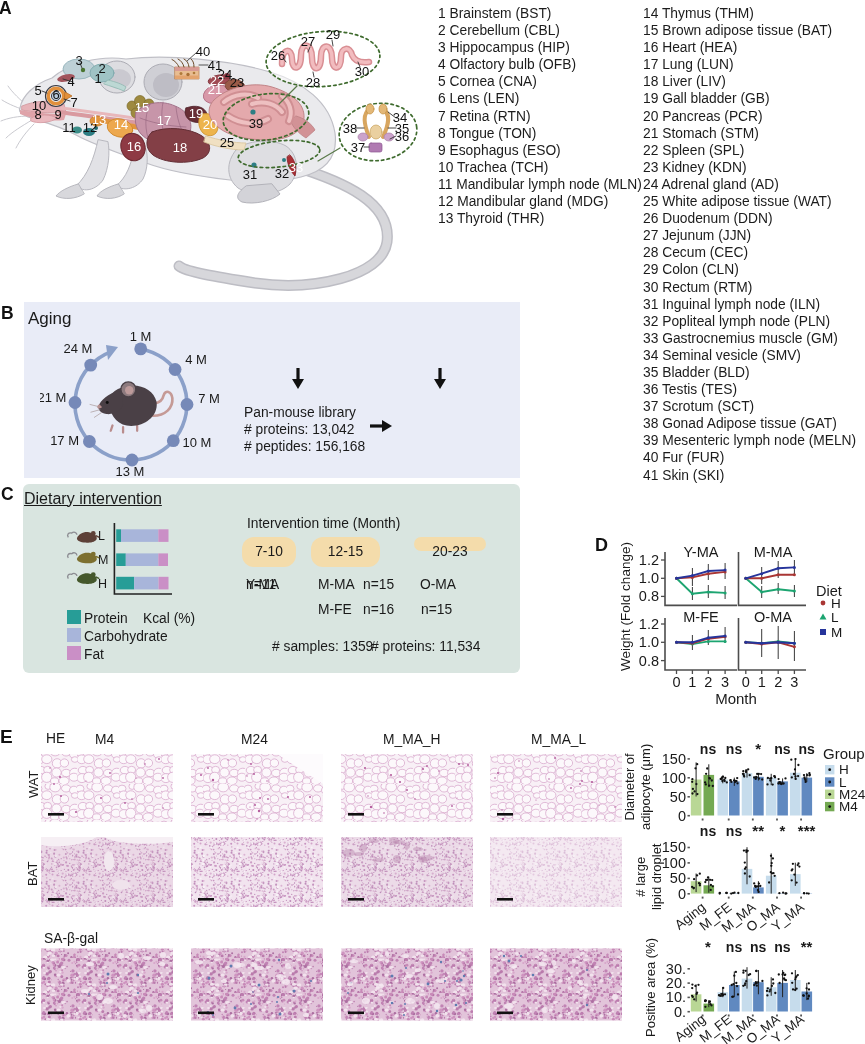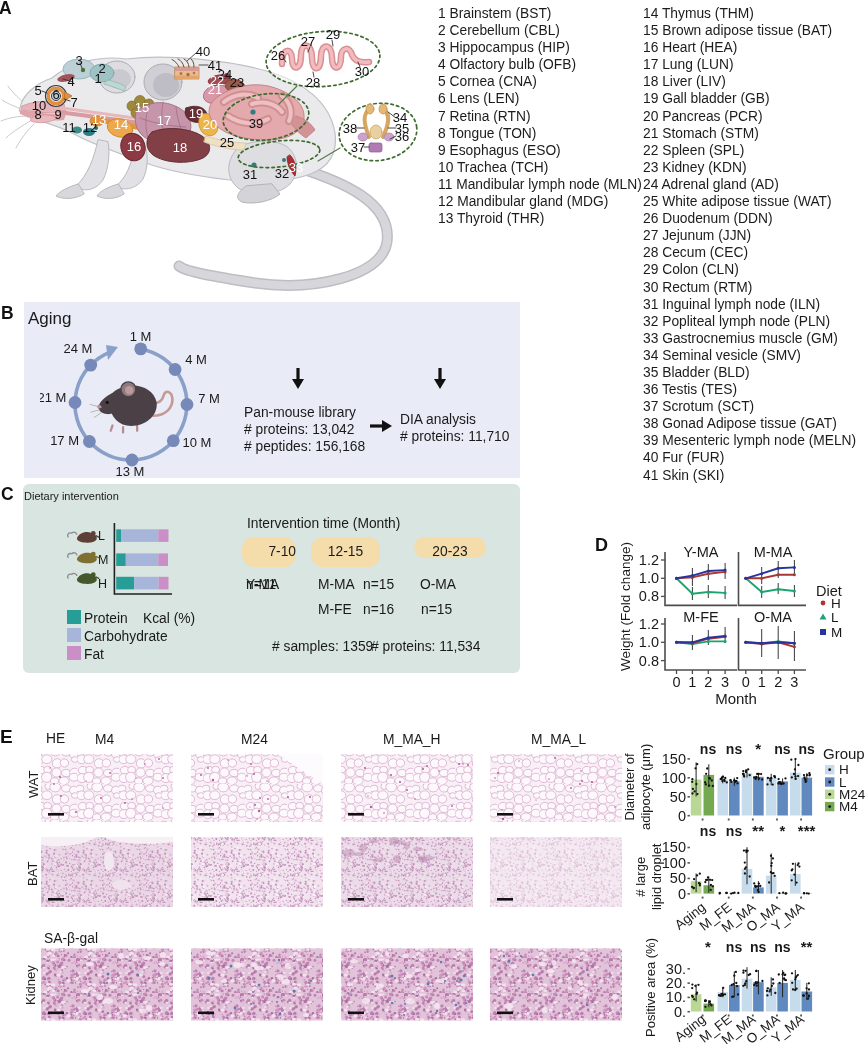--- a/index.html
+++ b/index.html
@@ -313,24 +313,23 @@
 <g fill="#111" stroke="#111">
 <path d="M28,8 L28,20" stroke-width="3.2"></path>
         <path d="M22,19 L34,19 L28,29 Z" stroke="none"></path>
 <path d="M170,8 L170,20" stroke-width="3.2"></path>
         <path d="M164,19 L176,19 L170,29 Z" stroke="none"></path>
 <path d="M100,66 L113,66" stroke-width="3.2"></path>
         <path d="M112,60 L112,72 L122,66 Z" stroke="none"></path>
 </g>
 </svg>
 <div class="abs t13" style="left:244px;top:404px;">Pan-mouse library<br># proteins: 13,042<br># peptides: 156,168</div>
-<div class="abs t13" style="left:400px;top:411px;">DIA analysis<br># proteins: 11,710</div>
 
 <div class="abs" style="left:23px;top:484px;width:497px;height:189px;background:#d9e5e0;border-radius:6px;"></div>
-<div class="abs" style="left:24px;top:489.5px;font-size:11px;">Dietary intervention</div>
+<div class="abs" style="left:24px;top:489.5px;font-size:16px;text-decoration:underline;">Dietary intervention</div>
 <svg class="abs" style="left:55px;top:518px;" width="130" height="82" viewBox="0 0 130 82">
 <g stroke="#222" stroke-width="1.6" fill="none">
 <path d="M59.4,5 L59.4,76 L117,76"></path>
 </g>
 <g>
 <rect x="61.2" y="11.3" width="4.8" height="12.6" fill="#279d97"></rect>
 <rect x="66" y="11.3" width="37.3" height="12.6" fill="#a8b5da"></rect>
 <rect x="103.3" y="11.3" width="10.2" height="12.6" fill="#ca8fc6"></rect>
 <rect x="61.2" y="35.4" width="9.6" height="12.6" fill="#279d97"></rect>
 <rect x="70.8" y="35.4" width="32.5" height="12.6" fill="#a8b5da"></rect>
@@ -367,23 +366,23 @@
 </g>
 </svg>
 <div class="abs" style="left:67px;top:610px;width:14px;height:14px;background:#279d97;"></div>
 <div class="abs t13" style="left:84px;top:610px;">Protein</div>
 <div class="abs t13" style="left:143px;top:610px;">Kcal (%)</div>
 <div class="abs" style="left:67px;top:628px;width:14px;height:14px;background:#a8b5da;"></div>
 <div class="abs t13" style="left:84px;top:628px;">Carbohydrate</div>
 <div class="abs" style="left:67px;top:646px;width:14px;height:14px;background:#ca8fc6;"></div>
 <div class="abs t13" style="left:84px;top:646px;">Fat</div>
 <div class="abs t13" style="left:247px;top:515px;">Intervention time (Month)</div>
-<div class="abs t13" style="left:242px;top:537px;width:54px;height:30px;background:#f4dcab;border-radius:12px;text-align:right;line-height:30px;">7-10</div>
+<div class="abs t13" style="left:242px;top:537px;width:54px;height:30px;background:#f4dcab;border-radius:12px;text-align:center;line-height:30px;">7-10</div>
 <div class="abs t13" style="left:311px;top:537px;width:69px;height:30px;background:#f4dcab;border-radius:12px;text-align:center;line-height:30px;">12-15</div>
-<div class="abs t13" style="left:414px;top:537px;width:72px;height:21px;background:#f4dcab;border-radius:12px;text-align:center;line-height:30px;">20-23</div>
+<div class="abs t13" style="left:414px;top:537px;width:72px;height:14px;background:#f4dcab;border-radius:12px;text-align:center;line-height:30px;">20-23</div>
 <div class="abs t13" style="left:246px;top:575.5px;">Y-MA</div>
 <div class="abs t13" style="left:246px;top:576px;">n=11</div>
 <div class="abs t13" style="left:318px;top:575.5px;">M-MA</div>
 <div class="abs t13" style="left:363px;top:575.5px;">n=15</div>
 <div class="abs t13" style="left:318px;top:601px;">M-FE</div>
 <div class="abs t13" style="left:363px;top:601px;">n=16</div>
 <div class="abs t13" style="left:420px;top:575.5px;">O-MA</div>
 <div class="abs t13" style="left:421px;top:601px;">n=15</div>
 <div class="abs t13" style="left:224px;top:638px;margin-left:48px;"># samples: 1359</div>
 <div class="abs t13" style="left:371px;top:638px;"># proteins: 11,534</div>

